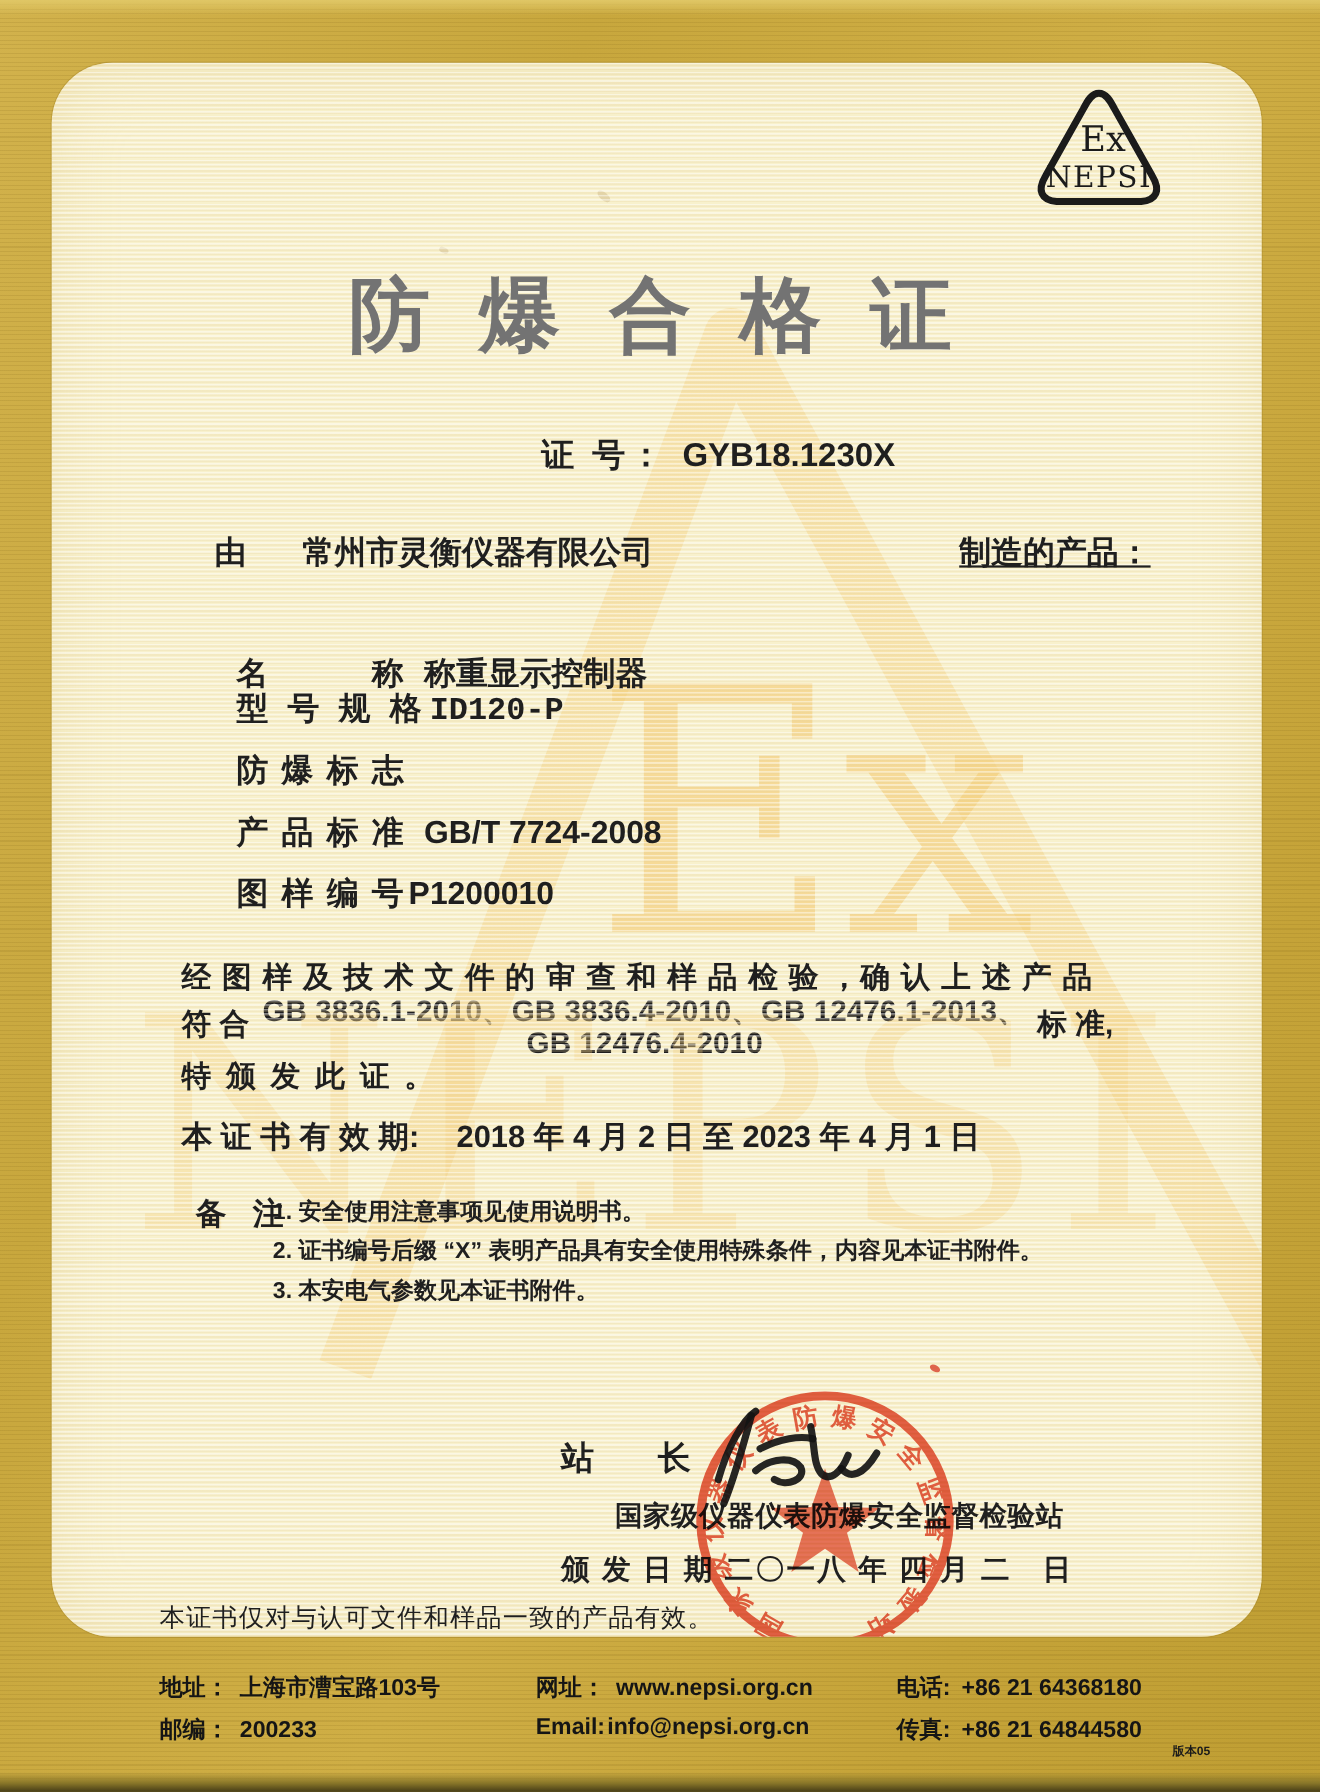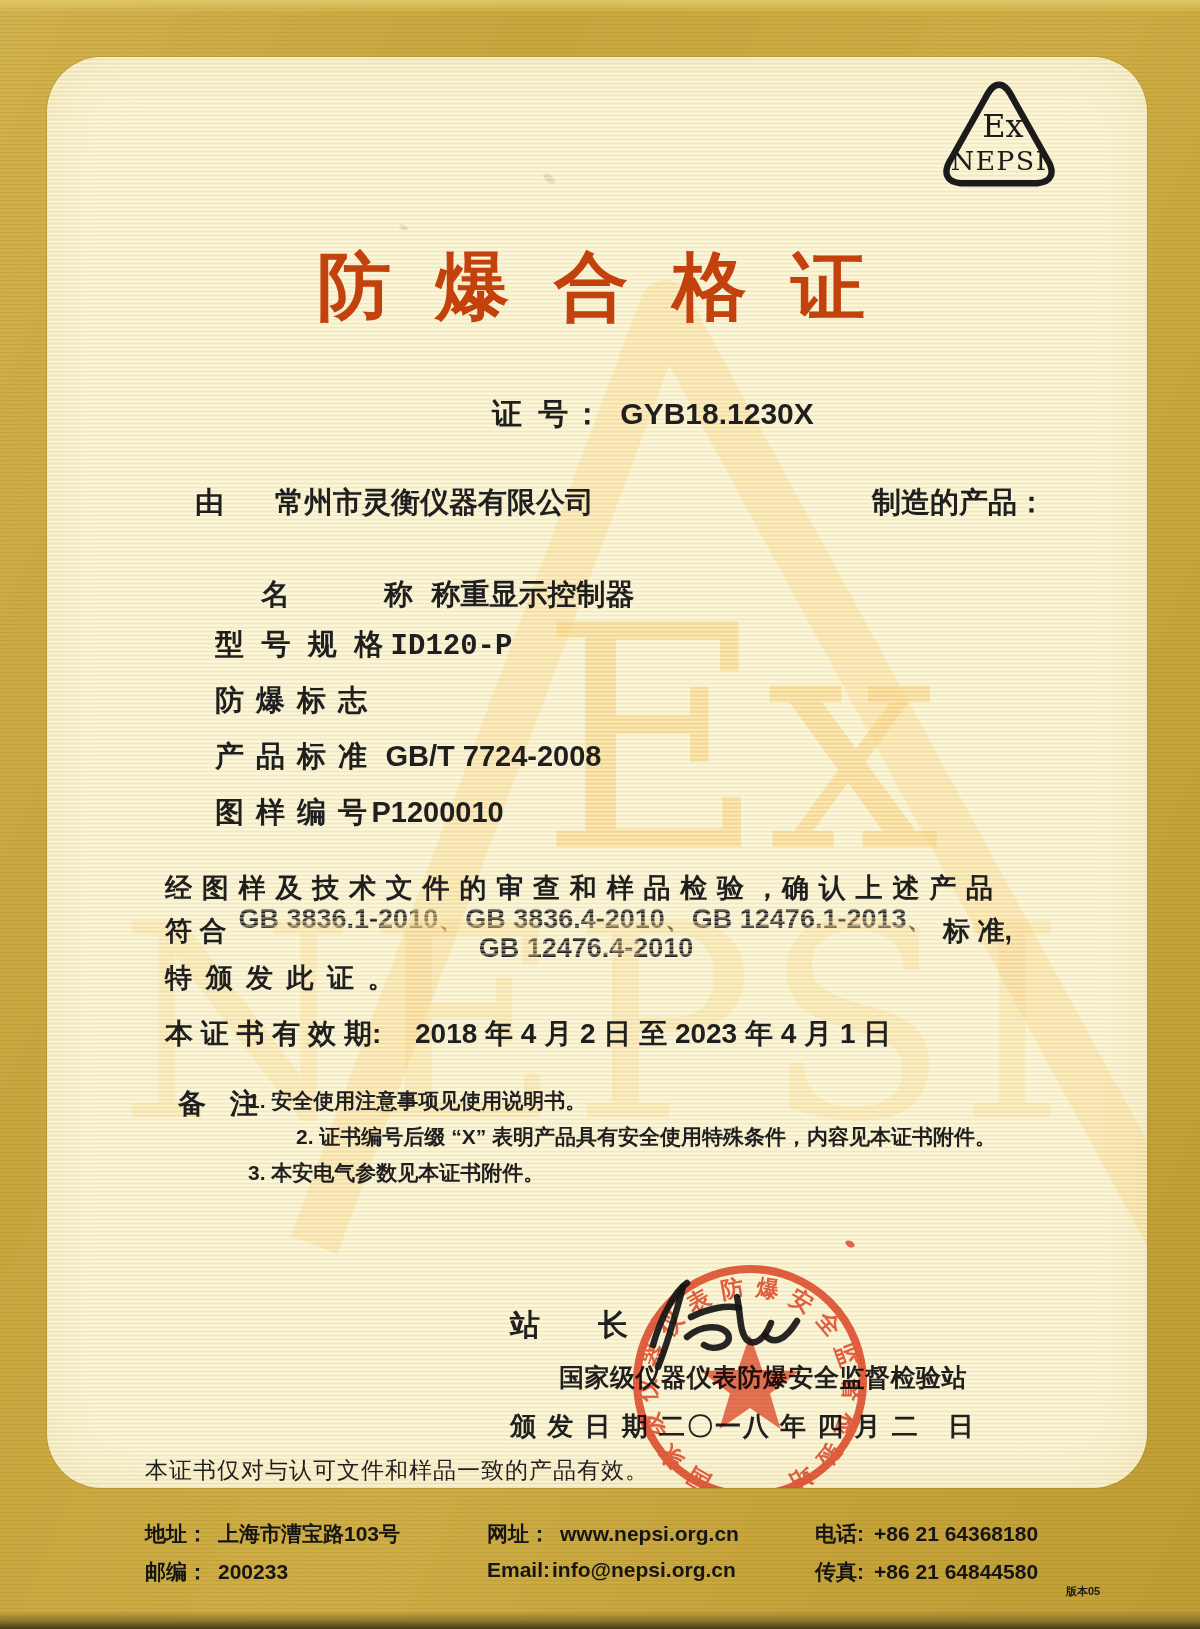--- a/index.html
+++ b/index.html
@@ -31,21 +31,21 @@
   .wm-tri{fill:none;stroke:#f6d07c;stroke-width:50;stroke-linejoin:round;opacity:.42;}
   .wm-ex{font-family:"DejaVu Serif","Liberation Serif",serif;font-size:310px;fill:#f5cc74;opacity:.6;text-anchor:middle;}
   .wm-nepsi{font-family:"DejaVu Serif","Liberation Serif",serif;font-size:270px;fill:#f5cc74;opacity:.3;text-anchor:middle;letter-spacing:10px;}
   
   .logo{left:888px;top:22px;width:128px;height:124px;z-index:6;}
   .logo-tri{fill:none;stroke:#1b1b1b;stroke-width:5;}
   .logo-ex{font-family:"DejaVu Serif","Liberation Serif",serif;font-size:25px;fill:#1b1b1b;text-anchor:middle;}
   .logo-nepsi{font-family:"DejaVu Serif","Liberation Serif",serif;font-size:21px;fill:#1b1b1b;text-anchor:middle;letter-spacing:1px;}
   
   .txt{z-index:6;white-space:nowrap;}
-  .title{left:0;top:181px;width:1100px;text-align:center;font-size:74px;font-weight:900;letter-spacing:12px;color:#c2410c;}
+  .title{left:0;top:181px;width:1100px;text-align:center;font-size:74px;font-weight:900;letter-spacing:12px;color:#737373;}
   .certno{left:445px;top:337px;font-size:30px;}
   .certno .lbl{letter-spacing:4px;margin-right:14px;}
   .row-by{top:426px;font-size:29px;}
   .addr{left:225px;top:467px;font-size:23px;}
   .flabel{display:inline-block;width:152px;text-align:justify;text-align-last:justify;font-size:29px;font-weight:700;}
   .fval{font-size:29px;font-weight:700;}
   .stmt{font-size:27px;font-weight:700;}
   .line1{left:118px;top:813px;width:828px;text-align:justify;text-align-last:justify;}
   .stds{left:186px;top:848px;width:706px;text-align:center;line-height:29px;}
   .line3{left:118px;top:903px;letter-spacing:3px;}
@@ -95,23 +95,23 @@
     </svg>
 
     <div class="abs txt title">防 爆 合 格 证</div>
 
     <div class="abs txt certno">
       <span class="lbl b">证 号：</span><span class="b">GYB18.1230X</span>
     </div>
 
     <div class="abs txt row-by b" style="left:148px;">由</div>
     <div class="abs txt row-by b" style="left:228px;">常州市灵衡仪器有限公司</div>
-    <div class="abs txt row-by b" style="left:825px;">制造的产品：</div>
-
-    <div class="abs txt" style="left:168px;top:518px;margin-left:46px;">
+    <div class="abs txt row-by b" style="left:825px;text-decoration:underline;">制造的产品：</div>
+
+    <div class="abs txt" style="left:168px;top:536px;">
       <span class="flabel">名 称</span>
       <span class="fval" style="margin-left:14px;">称重显示控制器</span>
     </div>
     <div class="abs txt" style="left:168px;top:568px;font-family:Liberation Mono, monospace;">
       <span class="flabel">型 号 规 格</span>
       <span class="fval" style="margin-left:14px;">ID120-P</span>
     </div>
     <div class="abs txt flabel" style="left:168px;top:624px;">防 爆 标 志</div>
     <div class="abs txt" style="left:168px;top:680px;">
       <span class="flabel">产 品 标 准</span>
@@ -131,21 +131,21 @@
     <div class="abs txt stmt" style="left:896px;top:856px;">标 准,</div>
     <div class="abs txt stmt line3">特 颁 发 此 证 。</div>
 
     <div class="abs txt validity">
       <span>本 证 书 有 效 期:</span>
       <span class="v">2018 年 4 月 2 日 至 2023 年 4 月 1 日</span>
     </div>
 
     <div class="abs txt remark-label">备 注</div>
     <div class="abs txt note" style="top:1030px;">1. 安全使用注意事项见使用说明书。</div>
-    <div class="abs txt note" style="top:1066px;margin-left:48px;">2. 证书编号后缀 “X” 表明产品具有安全使用特殊条件，内容见本证书附件。</div>
+    <div class="abs txt note" style="top:1066px;">2. 证书编号后缀 “X” 表明产品具有安全使用特殊条件，内容见本证书附件。</div>
     <div class="abs txt note" style="top:1102px;">3. 本安电气参数见本证书附件。</div>
 
     <div class="abs txt master">站　长</div>
     <div class="abs txt station">国家级仪器仪表防爆安全监督检验站</div>
     <div class="abs txt issue">颁 发 日 期 二〇一八 年 四 月 二　日</div>
     <div class="abs txt validnote">本证书仅对与认可文件和样品一致的产品有效。</div>
 
     <div class="abs speck-red"></div>
 
     <svg class="abs stamp" viewBox="0 0 250 250">

